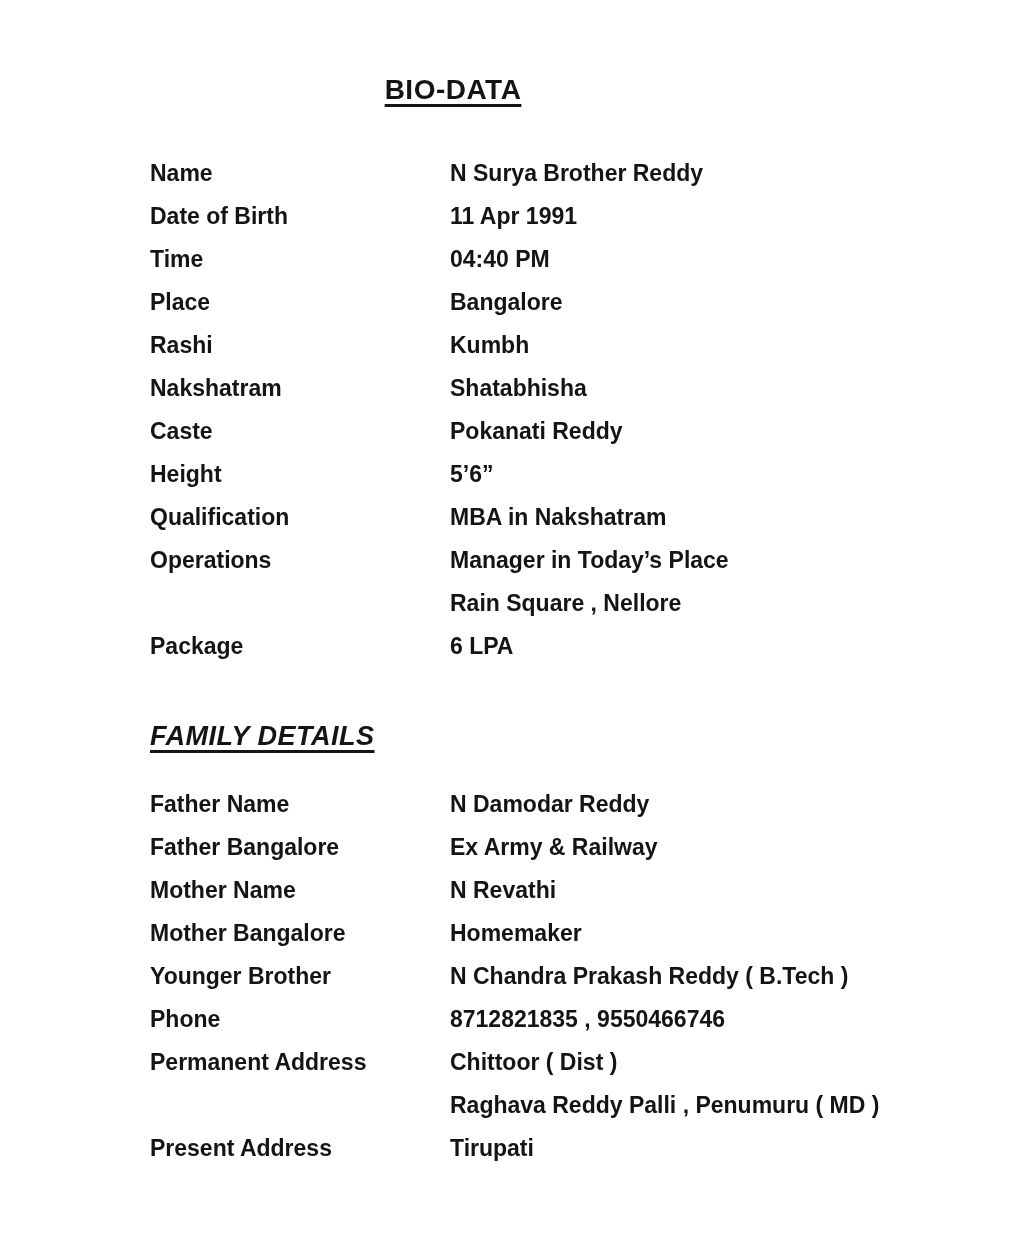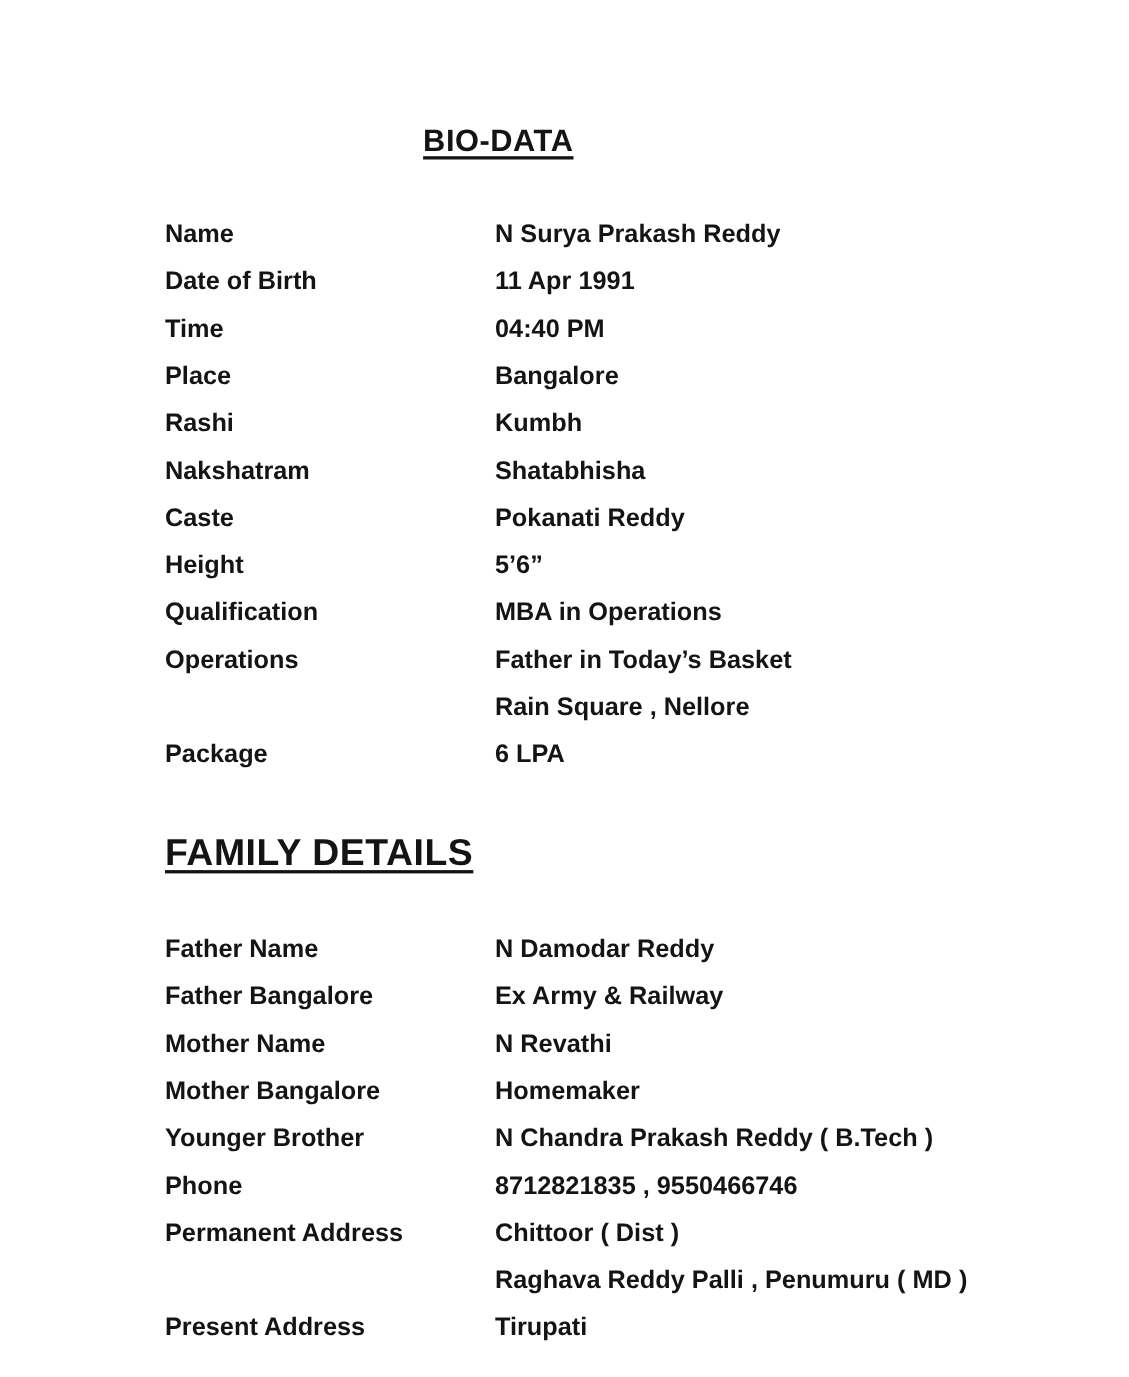--- a/index.html
+++ b/index.html
@@ -12,21 +12,21 @@
     background: #ffffff;
     color: #141414;
     font-family: "Liberation Sans", sans-serif;
     font-weight: bold;
     overflow: hidden;
   }
   .page {
     box-sizing: border-box;
     width: 1026px;
     height: 1252px;
-    padding: 112px 40px 0 150px;
+    padding: 74px 40px 0 150px;
   }
   .title-wrap {
     width: 1026px;
     margin-left: -150px;
     text-align: center;
     margin-bottom: 42px;
     line-height: 32px;
   }
   .doc-title {
     display: inline-block;
@@ -49,24 +49,25 @@
     width: 300px;
   }
   .row .value {
     flex: 1 1 auto;
   }
   .row .value div {
     line-height: 43px;
   }
   .section-heading {
     margin-top: 52px;
-    margin-bottom: 50px;
-    font-size: 34px;
+    margin-bottom: 31px;
+    font-size: 27px;
     line-height: 32px;
     letter-spacing: 0.5px;
+    font-style: italic;
   }
   .section-heading span {
     text-decoration: underline;
     text-decoration-thickness: 2.5px;
     text-underline-offset: 5px;
   }
 </style>
 </head>
 <body>
 
@@ -74,21 +75,21 @@
 
   <div class="title-wrap">
     <span class="doc-title">BIO-DATA</span>
   </div>
 
   <div class="section">
     <div>
         <div class="row">
           <div class="label">Name</div>
           <div class="value">
-            <div>N Surya Prakash Reddy</div>
+            <div>N Surya Brother Reddy</div>
           </div>
         </div>
         <div class="row">
           <div class="label">Date of Birth</div>
           <div class="value">
             <div>11 Apr 1991</div>
           </div>
         </div>
         <div class="row">
           <div class="label">Time</div>
@@ -122,27 +123,27 @@
         </div>
         <div class="row">
           <div class="label">Height</div>
           <div class="value">
             <div>5’6”</div>
           </div>
         </div>
         <div class="row">
           <div class="label">Qualification</div>
           <div class="value">
-            <div>MBA in Operations</div>
+            <div>MBA in Nakshatram</div>
           </div>
         </div>
         <div class="row">
           <div class="label">Operations</div>
           <div class="value">
-            <div>Father in Today’s Basket</div>
+            <div>Manager in Today’s Place</div>
             <div>Rain Square , Nellore</div>
           </div>
         </div>
         <div class="row">
           <div class="label">Package</div>
           <div class="value">
             <div>6 LPA</div>
           </div>
         </div>
       </div>

